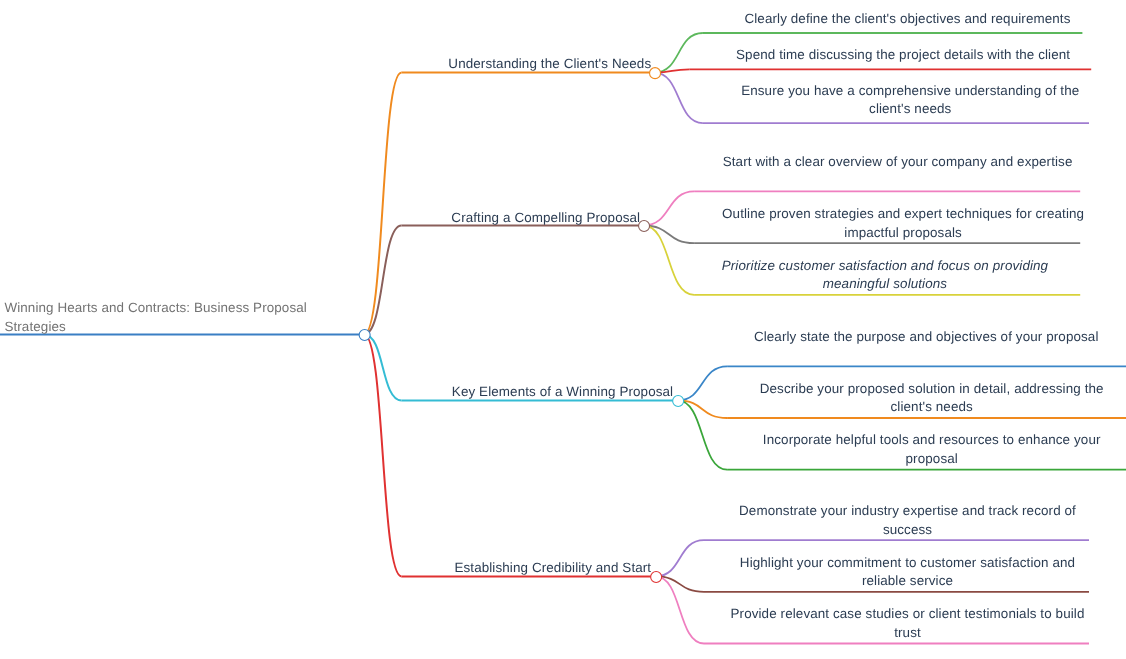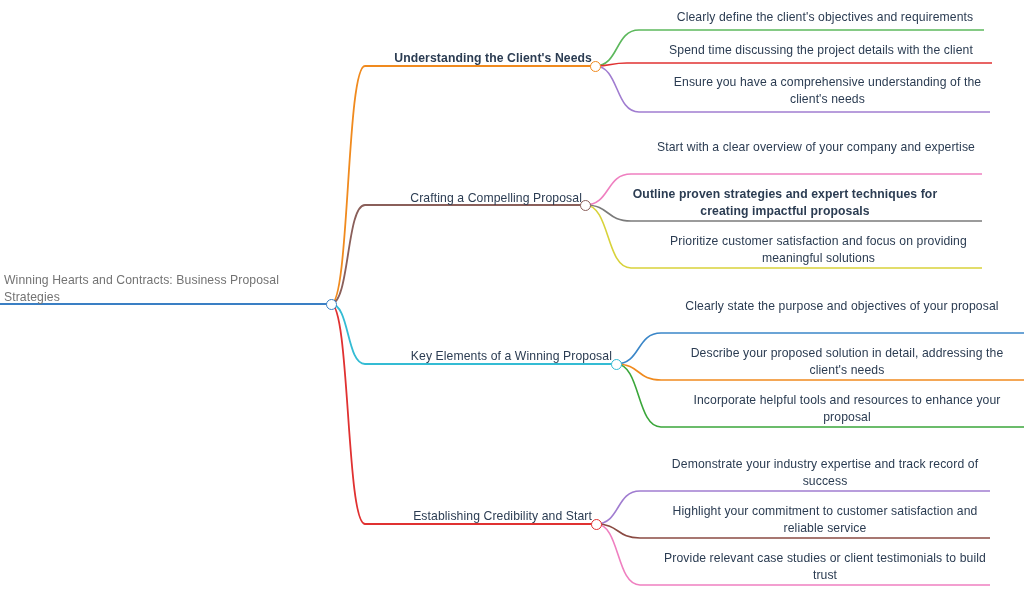--- a/index.html
+++ b/index.html
@@ -75,30 +75,30 @@
       <line x1="365" y1="524" x2="596" y2="524" stroke="#e03131" stroke-width="1.8" stroke-linecap="butt"></line>
       <path d="M 596 524 C 620.2 524, 615.8 491, 640 491" fill="none" stroke="#a07cd0" stroke-width="1.6"></path>
       <line x1="640" y1="491" x2="990" y2="491" stroke="#a07cd0" stroke-width="1.6" stroke-linecap="butt"></line>
       <path d="M 596 524 C 620.2 524, 615.8 538, 640 538" fill="none" stroke="#8a4a42" stroke-width="1.6"></path>
       <line x1="640" y1="538" x2="990" y2="538" stroke="#8a4a42" stroke-width="1.6" stroke-linecap="butt"></line>
       <path d="M 596 524 C 620.2 524, 615.8 585, 640 585" fill="none" stroke="#ef7fc0" stroke-width="1.6"></path>
       <line x1="640" y1="585" x2="990" y2="585" stroke="#ef7fc0" stroke-width="1.6" stroke-linecap="butt"></line>
     </svg>
   <div id="labels">
       <div class="node-label root-label" style="left: 4px; top: 272px; width: 300px;">Winning Hearts and Contracts: Business Proposal Strategies</div>
-      <div class="node-label branch-label" style="right: 432px; top: 50px; width: 260px; font-weight: bold;">Understanding the Client's Needs</div>
+      <div class="node-label branch-label" style="right: 432px; top: 50px; width: 260px;">Understanding the Client's Needs</div>
       <div class="dot" style="left: 589.5px; top: 60.5px; border-color: rgb(240, 138, 30);"></div>
       <div class="node-label leaf-label" style="left: 660px; top: 9px; width: 330px;">Clearly define the client's objectives and requirements</div>
       <div class="node-label leaf-label" style="left: 651px; top: 42px; width: 340px;">Spend time discussing the project details with the client</div>
       <div class="node-label leaf-label" style="left: 660px; top: 74px; width: 335px;">Ensure you have a comprehensive understanding of the client's needs</div>
       <div class="node-label branch-label" style="right: 442px; top: 190px; width: 260px;">Crafting a Compelling Proposal</div>
       <div class="dot" style="left: 579.5px; top: 199.5px; border-color: rgb(138, 95, 90);"></div>
       <div class="node-label leaf-label" style="left: 651px; top: 139px; width: 330px;">Start with a clear overview of your company and expertise</div>
-      <div class="node-label leaf-label" style="left: 615px; top: 186px; width: 340px; font-weight: bold;">Outline proven strategies and expert techniques for creating impactful proposals</div>
-      <div class="node-label leaf-label" style="left: 651px; top: 233px; width: 335px;">Prioritize customer satisfaction and focus on providing meaningful solutions</div>
+      <div class="node-label leaf-label" style="left: 651px; top: 186px; width: 340px;">Outline proven strategies and expert techniques for creating impactful proposals</div>
+      <div class="node-label leaf-label" style="left: 637px; top: 233px; width: 335px; font-style: italic;">Prioritize customer satisfaction and focus on providing meaningful solutions</div>
       <div class="node-label branch-label" style="right: 412px; top: 348px; width: 280px;">Key Elements of a Winning Proposal</div>
       <div class="dot" style="left: 610.5px; top: 358.5px; border-color: rgb(52, 188, 212);"></div>
       <div class="node-label leaf-label" style="left: 682px; top: 298px; width: 320px;">Clearly state the purpose and objectives of your proposal</div>
       <div class="node-label leaf-label" style="left: 682px; top: 345px; width: 330px;">Describe your proposed solution in detail, addressing the client's needs</div>
       <div class="node-label leaf-label" style="left: 682px; top: 392px; width: 330px;">Incorporate helpful tools and resources to enhance your proposal</div>
       <div class="node-label branch-label" style="right: 432px; top: 508px; width: 280px;">Establishing Credibility and Start</div>
       <div class="dot" style="left: 590.5px; top: 518.5px; border-color: rgb(224, 49, 49);"></div>
       <div class="node-label leaf-label" style="left: 660px; top: 456px; width: 330px;">Demonstrate your industry expertise and track record of success</div>
       <div class="node-label leaf-label" style="left: 660px; top: 503px; width: 330px;">Highlight your commitment to customer satisfaction and reliable service</div>
       <div class="node-label leaf-label" style="left: 660px; top: 550px; width: 330px;">Provide relevant case studies or client testimonials to build trust</div>

